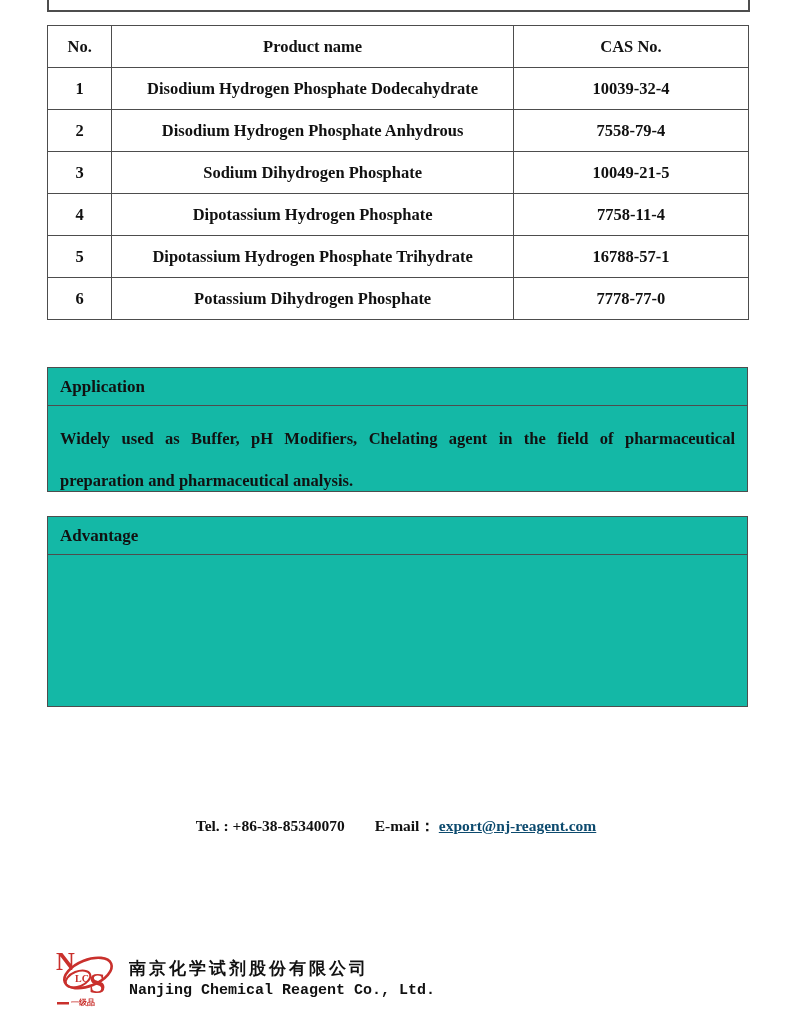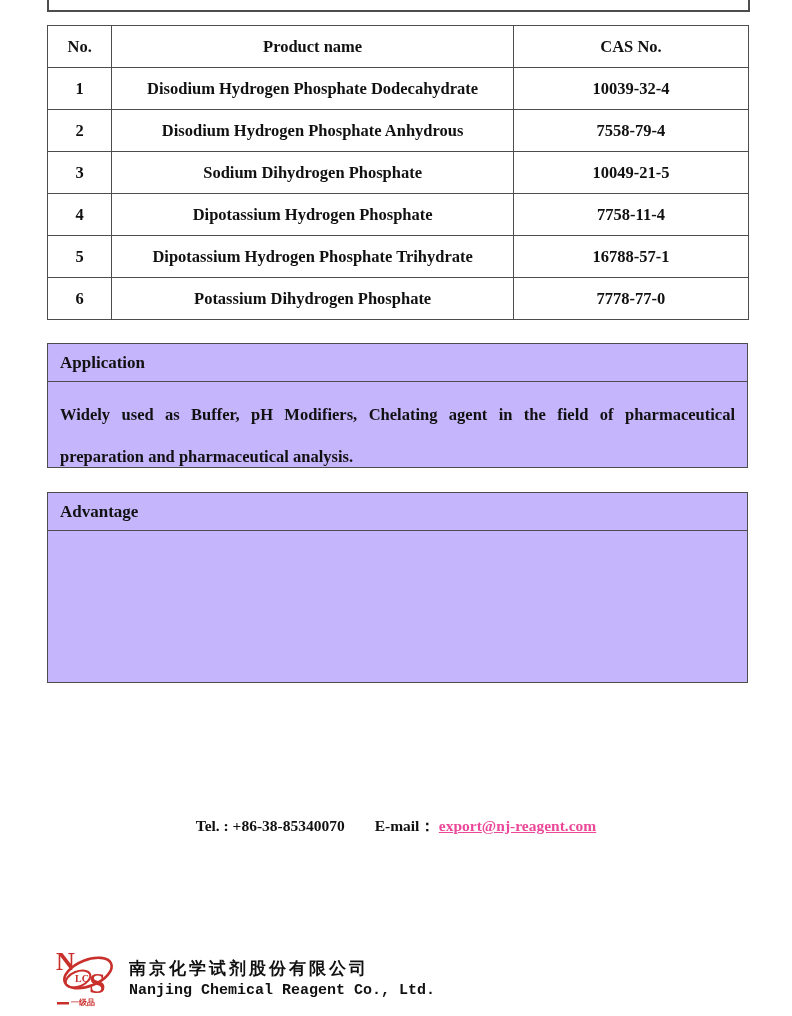--- a/index.html
+++ b/index.html
@@ -35,21 +35,22 @@
     height: 41px; padding: 0 4px;
   }
   .col-no  { width: 64px; }
   .col-name{ width: 400px; }
   .col-cas { width: 234px; }
 
   
   .secbox {
     position: absolute; left: 47px; width: 699px;
     border: 1.5px solid #4d4d4d;
-    background: #c4b5fd;
+    background: #14b8a6;
+    margin-top: 24px;
   }
   .secbox .sec-title {
     display: block;
     font-size: 17px; font-weight: bold;
     padding: 9px 12px 8px 12px;
     border-bottom: 1.5px solid #4d4d4d;
   }
   #application-box { top: 343px; height: 123px; }
   #application-box .sec-body {
     padding: 12px 12px 0 12px;
@@ -64,21 +65,21 @@
     text-align: left;
   }
 
   
   .contact {
     position: absolute; left: 0; top: 816px; width: 792px;
     text-align: center; font-size: 15.5px; font-weight: bold;
   }
   .contact .email-label { margin-left: 26px; }
   .contact a.email-link {
-    color: #ec4899; text-decoration: underline;
+    color: #0c4a6e; text-decoration: underline;
     margin-left: 0;
   }
 
   
   .footer {
     position: absolute; left: 55px; top: 946px;
     display: flex; align-items: center; gap: 12px;
   }
   .logo-mark { width: 62px; height: 64px; }
   .company-names { display: flex; flex-direction: column; }

